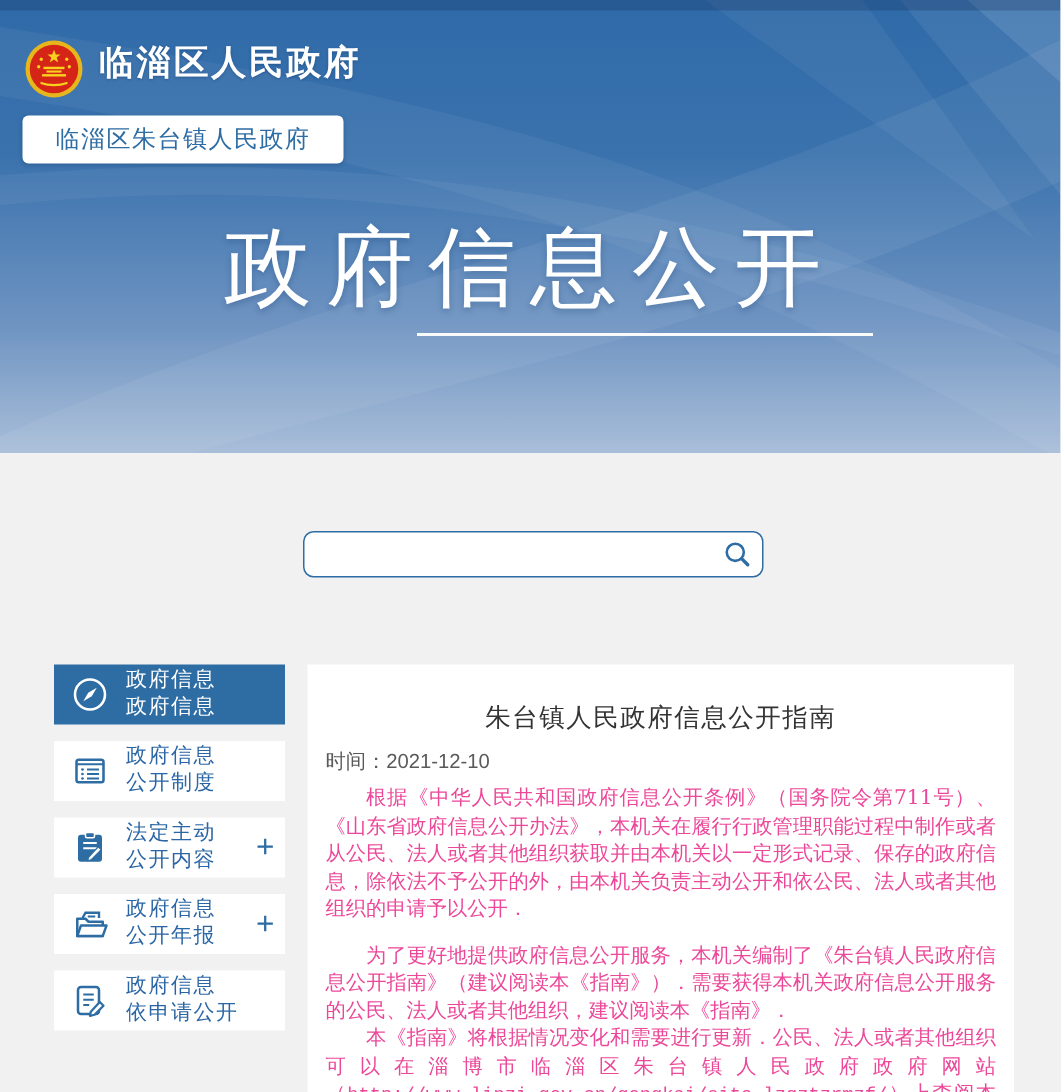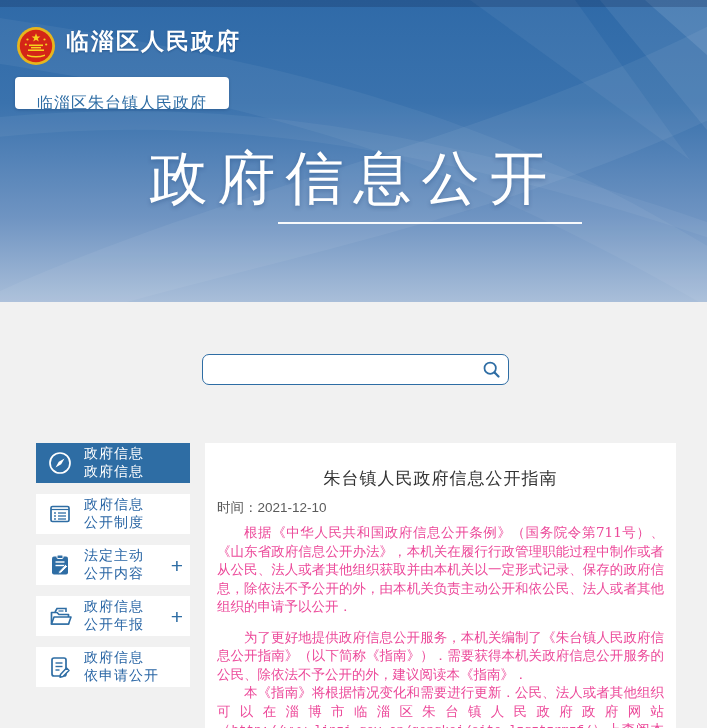--- a/index.html
+++ b/index.html
@@ -29,21 +29,21 @@
     display:flex; align-items:flex-start; gap:10px;
   }
   .emblem { width:40px; height:40px; display:inline-block; }
   .site-name {
     color:#fff; font-size:23px; font-weight:bold; letter-spacing:2px;
     text-shadow:0 1px 2px rgba(0,40,90,.35); cursor:pointer;
   }
   .sub-brand {
     position:absolute; left:15px; top:77px; height:28px;
     background:#fff; border-radius:4px; padding:16px 22px;
-    display:flex; 
+    display:flex; align-items:center;
     box-shadow:0 1px 3px rgba(0,30,70,.25); cursor:pointer;
   }
   .sub-brand span { color:#2e6da4; font-size:16px; letter-spacing:1px; }
   .banner-title {
     position:absolute; left:0; top:140px; width:100%;
     text-align:center; color:#fff; font-size:58px; font-weight:normal;
     letter-spacing:10px; text-shadow:0 2px 4px rgba(0,40,90,.25);
   }
   .title-underline {
     position:absolute; left:278px; top:222px; width:304px; height:2px;
@@ -241,18 +241,18 @@
         <span>依申请公开</span>
       </span>
     </div>
 
   </nav>
 
   <section class="content">
     <h2 class="article-title">朱台镇人民政府信息公开指南</h2>
     <div class="article-date">时间：2021-12-10</div>
     <p class="p1">根据《中华人民共和国政府信息公开条例》（国务院令第711号）、《山东省政府信息公开办法》，本机关在履行行政管理职能过程中制作或者从公民、法人或者其他组织获取并由本机关以一定形式记录、保存的政府信息，除依法不予公开的外，由本机关负责主动公开和依公民、法人或者其他组织的申请予以公开．</p>
-    <p>为了更好地提供政府信息公开服务，本机关编制了《朱台镇人民政府信息公开指南》（以下简称《指南》）．需要获得本机关政府信息公开服务的公民、除依法不予公开的外，建议阅读本《指南》．</p>
+    <p>为了更好地提供政府信息公开服务，本机关编制了《朱台镇人民政府信息公开指南》（建议阅读本《指南》）．需要获得本机关政府信息公开服务的公民、法人或者其他组织，建议阅读本《指南》．</p>
     <p><span>本《指南》将根据情况变化和需要进行更新．公民、法人或者其他组织可以在淄博市临淄区朱台镇人民政府政府网站（</span><span class="mono">http://www.linzi.gov.cn/gongkai/site_lzqztzrmzf/</span><span>）上查阅本《指南》．</span></p>
 
   </section>
 
 </div>
 
 </body></html>

